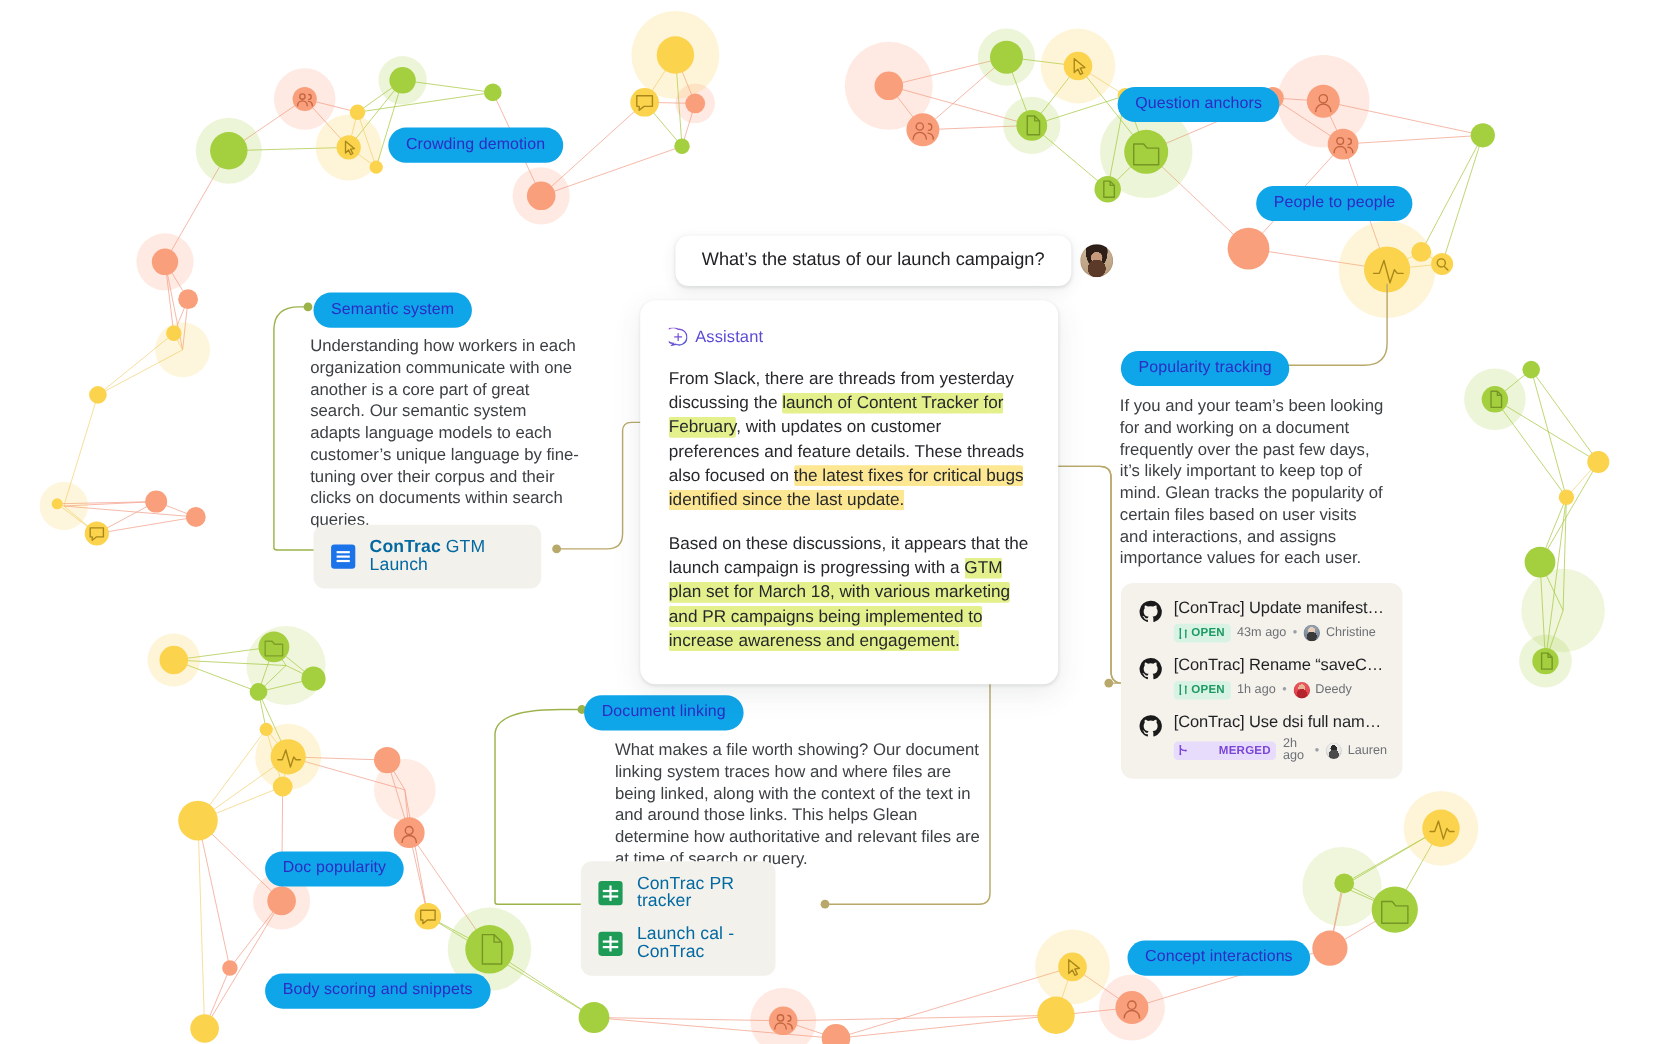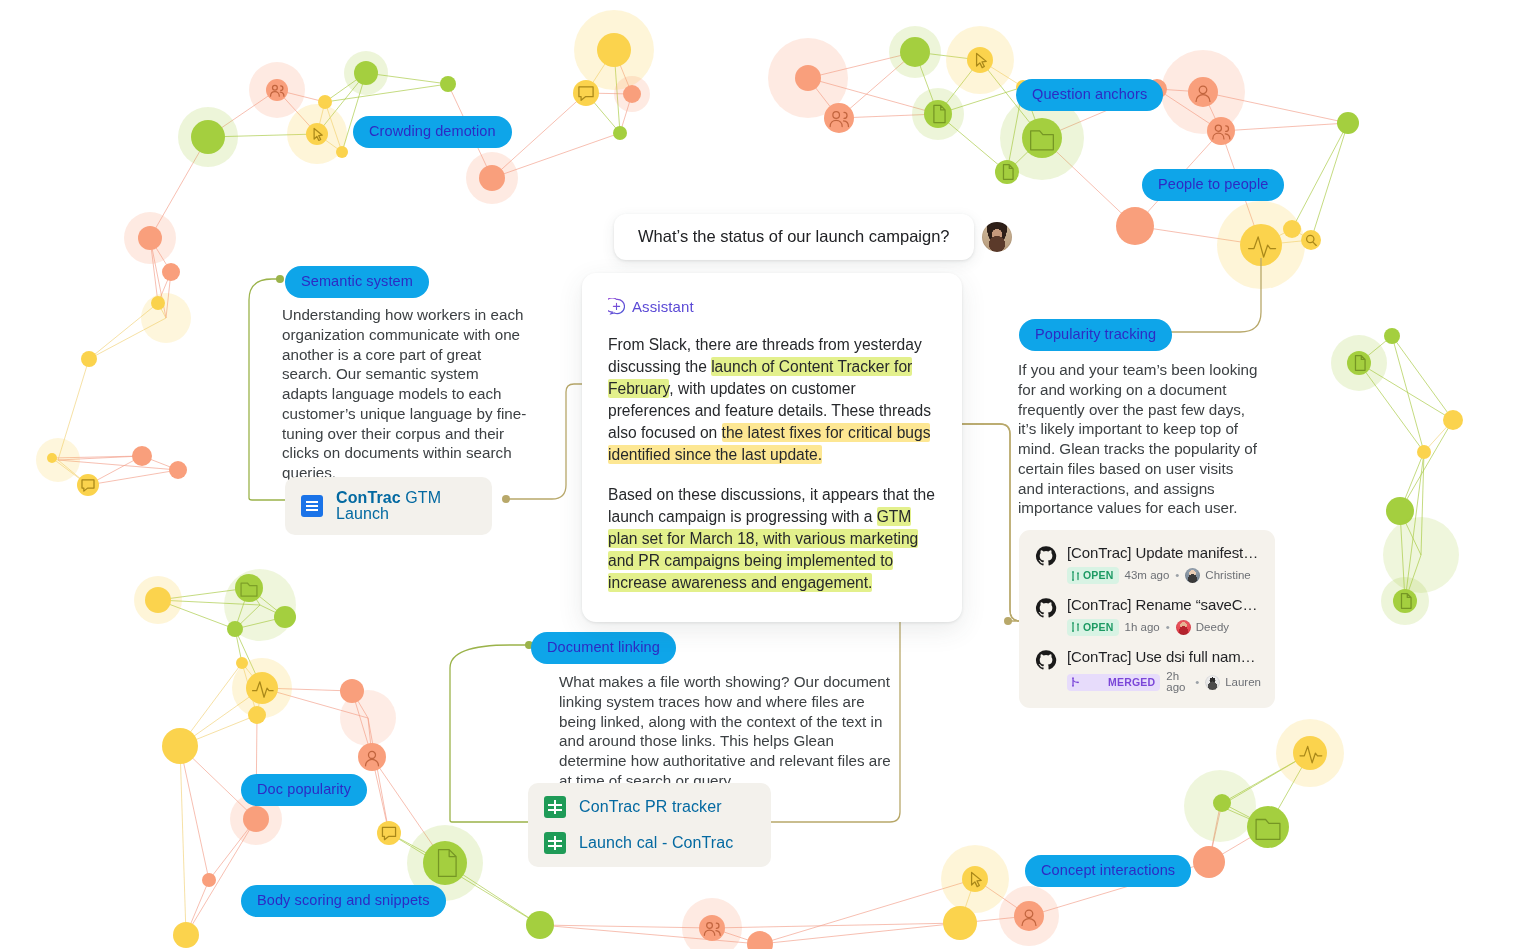--- a/index.html
+++ b/index.html
@@ -744,21 +744,21 @@
     <p>What makes a file worth showing? Our document linking system traces how and where files are being linked, along with the context of the text in and around those links. This helps Glean determine how authoritative and relevant files are at time of search or query.</p>
   </div>
 
   <div id="chip-groups">
       <div class="chip-group" style="left: 285px; top: 477px; width: 207px;">
         <div class="chip">
           <span class="icon-gdoc"></span>
           <span class="chip-label"><b>ConTrac</b> GTM Launch</span>
         </div>
       </div>
-      <div class="chip-group" style="left: 528px; top: 783px; width: 243px;">
+      <div class="chip-group" style="left: 528px; top: 783px; width: 177px;">
         <div class="chip">
           <span class="icon-gsheet"></span>
           <span class="chip-label">ConTrac PR tracker</span>
         </div>
         <div class="chip">
           <span class="icon-gsheet"></span>
           <span class="chip-label">Launch cal - ConTrac</span>
         </div>
       </div>
     </div>

